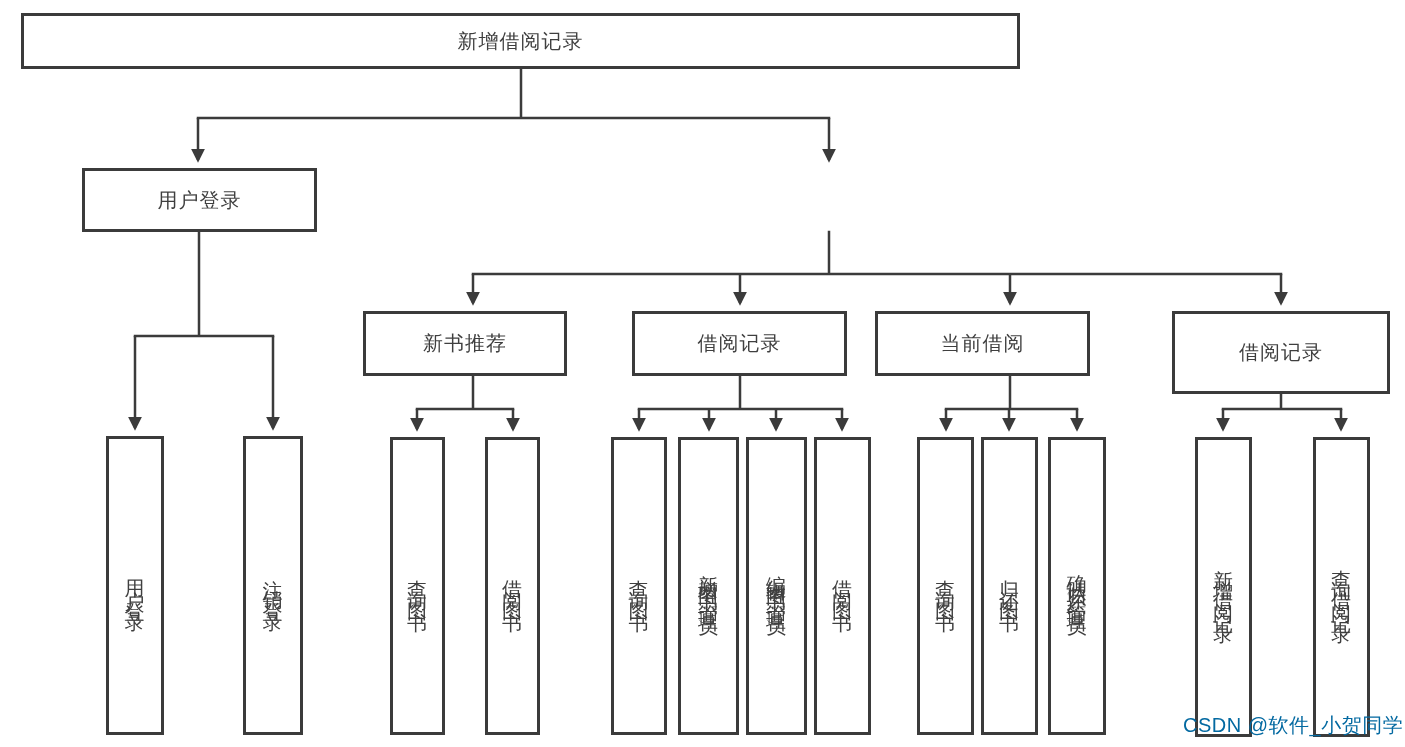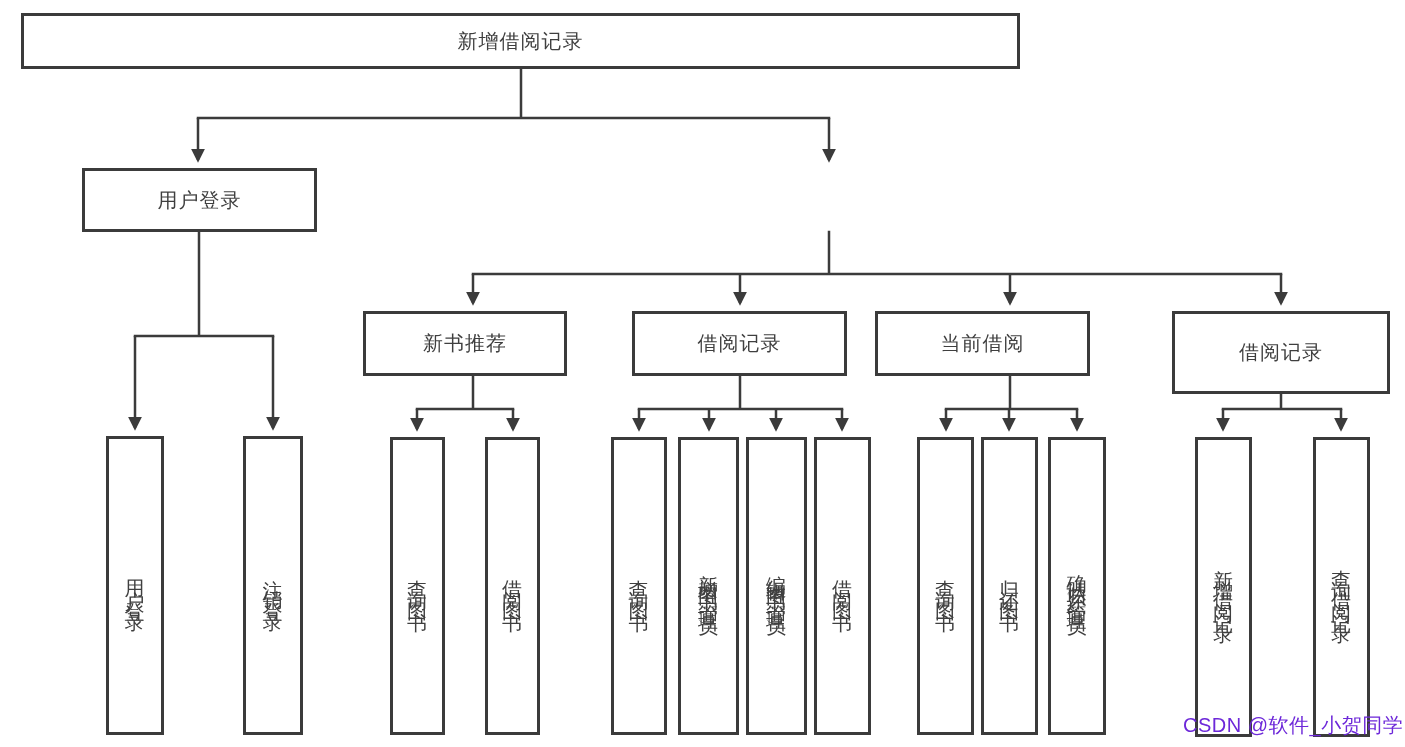--- a/index.html
+++ b/index.html
@@ -37,21 +37,21 @@
   }
   .vlabel.long{
     letter-spacing:6px;
   }
   #watermark{
     position:absolute;
     left:1183px;
     top:712px;
     z-index:3;
     font-size:20px;
-    color:#6d28d9;
+    color:#0369a1;
     white-space:nowrap;
     letter-spacing:0.5px;
   }
 </style>
 </head>
 <body>
 
 <div id="stage">
 
   <svg id="wires" width="1405" height="747" viewBox="0 0 1405 747">

